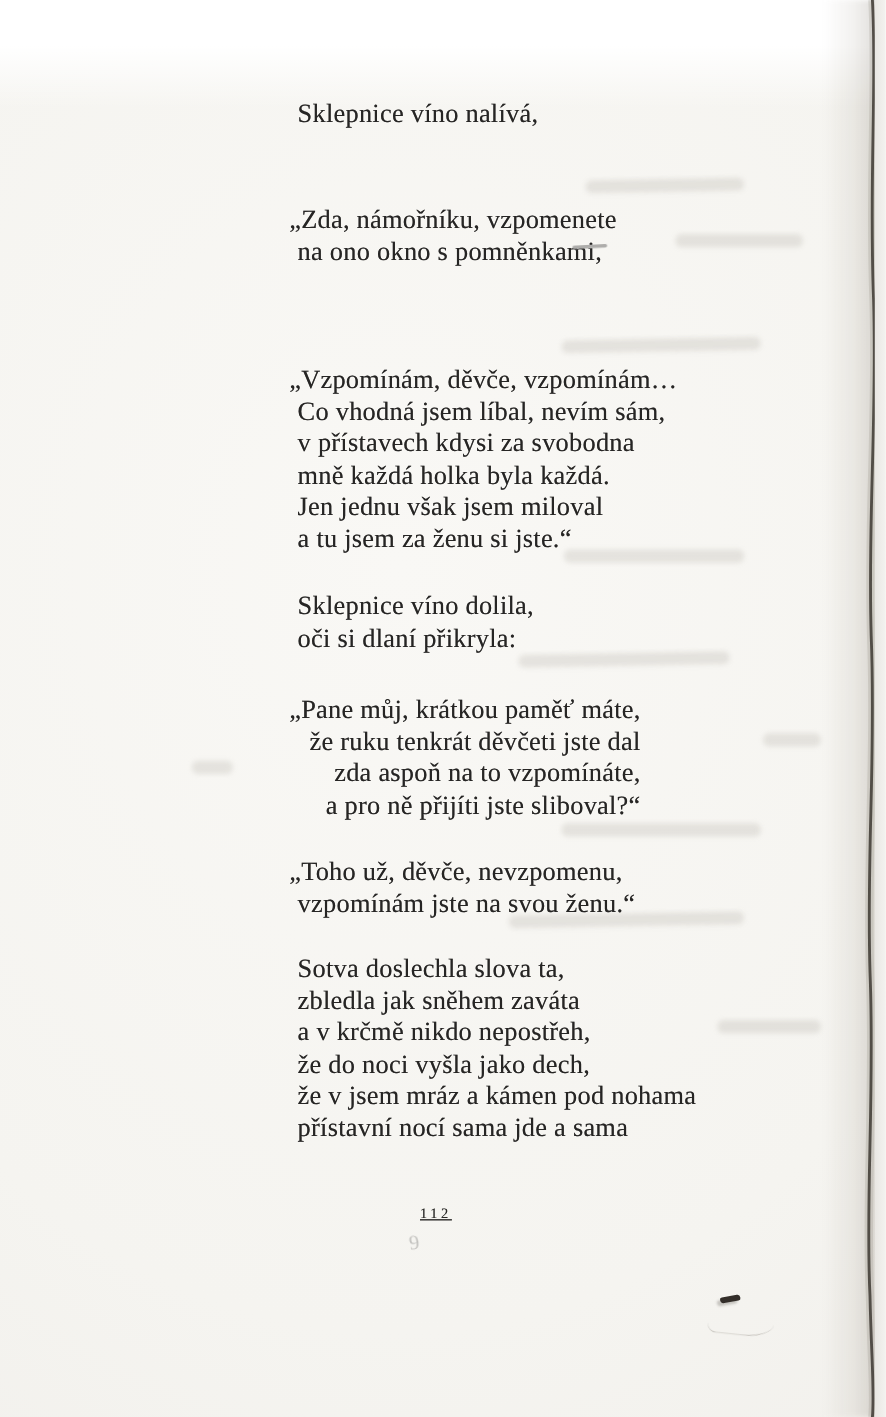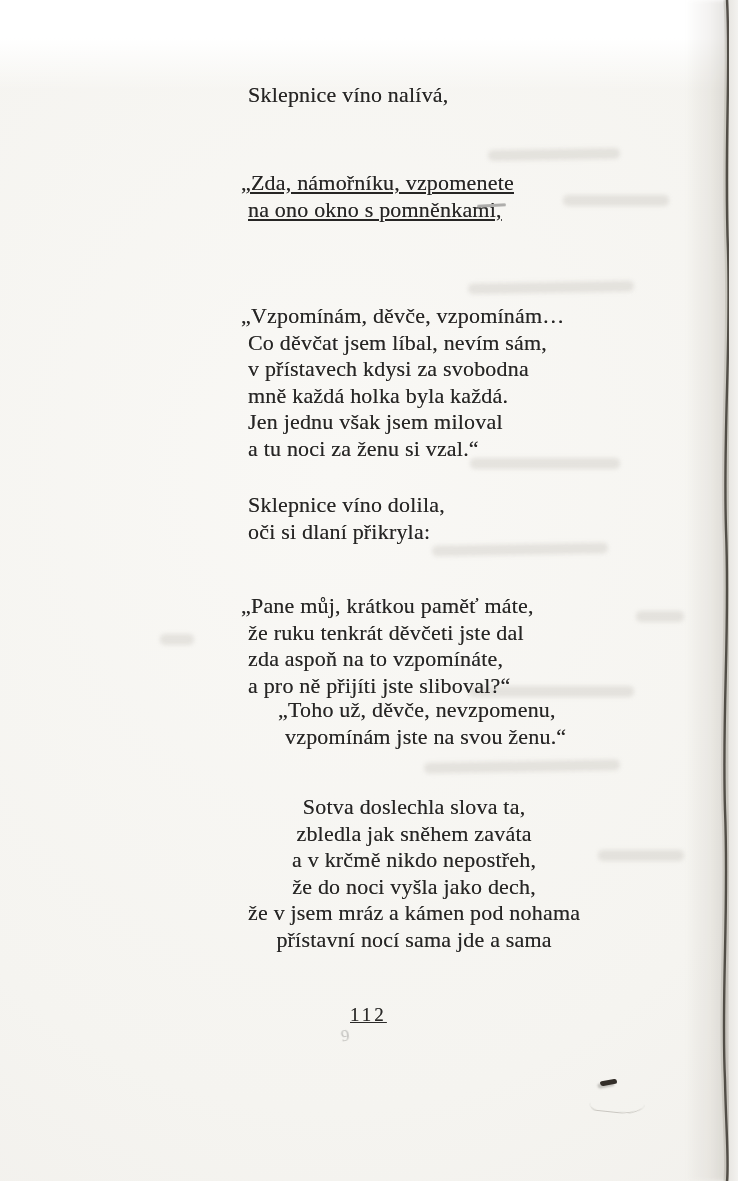--- a/index.html
+++ b/index.html
@@ -28,21 +28,21 @@
   
   .stanza{
     position:absolute;left:248px;
     font-size:22px;line-height:26.6px;color:#262524;
     letter-spacing:0.2px;white-space:nowrap;
     text-shadow:0 0 0.4px rgba(38,37,36,0.55);
   }
   .stanza .q{text-indent:-7px;}
   .pagenum{
     position:absolute;left:350px;top:1004px;
-    font-size:19px;letter-spacing:3px;color:#2b2a28;
+    font-size:12px;letter-spacing:3px;color:#2b2a28;
     text-shadow:0 0 0.4px rgba(38,37,36,0.5);
     text-decoration:underline;
   }
   .pencil-mark{
     position:absolute;left:341px;top:1026px;
     font-size:17px;color:#c3c2bf;transform:rotate(-8deg);
     filter:blur(0.4px);
   }
   .pencil-dash{
     position:absolute;left:477px;top:204px;width:29px;height:3px;
@@ -77,52 +77,52 @@
   <div class="smudge" style="left:636px;top:611px;width:48px;"></div>
   <div class="smudge" style="left:468px;top:686px;width:166px;"></div>
   <div class="smudge" style="left:424px;top:761px;width:196px;transform:rotate(-1deg);"></div>
   <div class="smudge" style="left:598px;top:850px;width:86px;"></div>
   <div class="smudge" style="left:160px;top:634px;width:34px;"></div>
 
   <div class="stanza" style="top:82px;">
     <div>Sklepnice víno nalívá,</div>
   </div>
 
-  <div class="stanza" style="top:170px;text-decoration:underline;">
+  <div class="stanza" style="top:170px;">
     <div class="q">„Zda, námořníku, vzpomenete</div>
     <div>na ono okno s pomněnkami,</div>
   </div>
 
   <div class="stanza" style="top:303px;">
     <div class="q">„Vzpomínám, děvče, vzpomínám…</div>
-    <div>Co děvčat jsem líbal, nevím sám,</div>
+    <div>Co vhodná jsem líbal, nevím sám,</div>
     <div>v přístavech kdysi za svobodna</div>
     <div>mně každá holka byla každá.</div>
     <div>Jen jednu však jsem miloval</div>
-    <div>a tu noci za ženu si vzal.“</div>
+    <div>a tu jsem za ženu si jste.“</div>
   </div>
 
   <div class="stanza" style="top:492px;">
     <div>Sklepnice víno dolila,</div>
     <div>oči si dlaní přikryla:</div>
   </div>
 
-  <div class="stanza" style="top:593px;">
+  <div class="stanza" style="top:578px;text-align:right;">
     <div class="q">„Pane můj, krátkou paměť máte,</div>
     <div>že ruku tenkrát děvčeti jste dal</div>
     <div>zda aspoň na to vzpomínáte,</div>
     <div>a pro ně přijíti jste sliboval?“</div>
   </div>
 
-  <div class="stanza" style="top:697px;margin-left:37px;">
+  <div class="stanza" style="top:713px;">
     <div class="q">„Toho už, děvče, nevzpomenu,</div>
     <div>vzpomínám jste na svou ženu.“</div>
   </div>
 
-  <div class="stanza" style="top:794px;text-align:center;">
+  <div class="stanza" style="top:794px;">
     <div>Sotva doslechla slova ta,</div>
     <div>zbledla jak sněhem zaváta</div>
     <div>a v krčmě nikdo nepostřeh,</div>
     <div>že do noci vyšla jako dech,</div>
     <div>že v jsem mráz a kámen pod nohama</div>
     <div>přístavní nocí sama jde a sama</div>
   </div>
 
   <div class="pencil-dash"></div>
 

